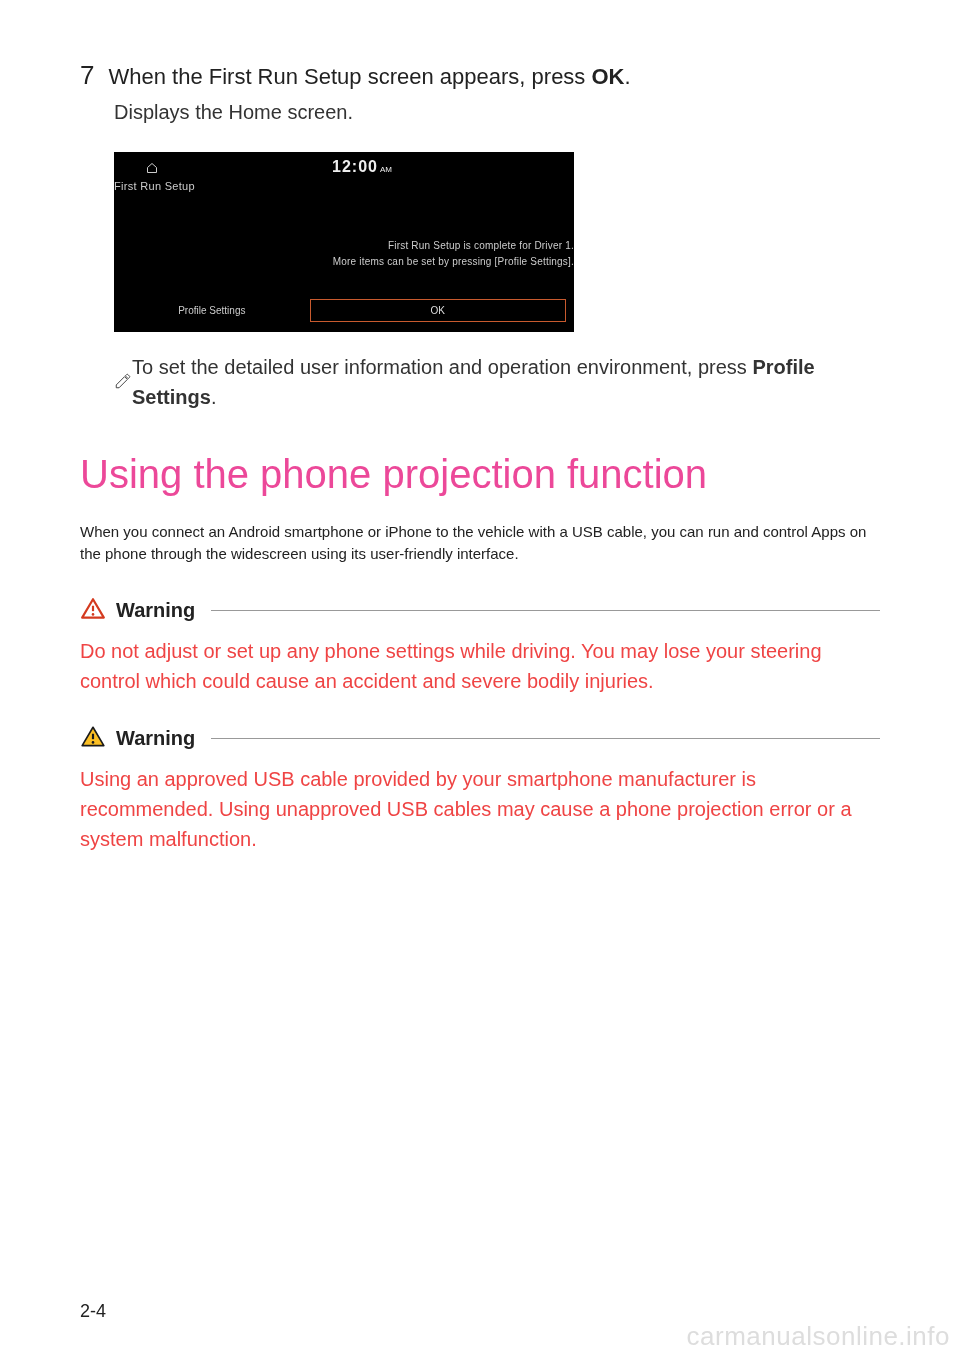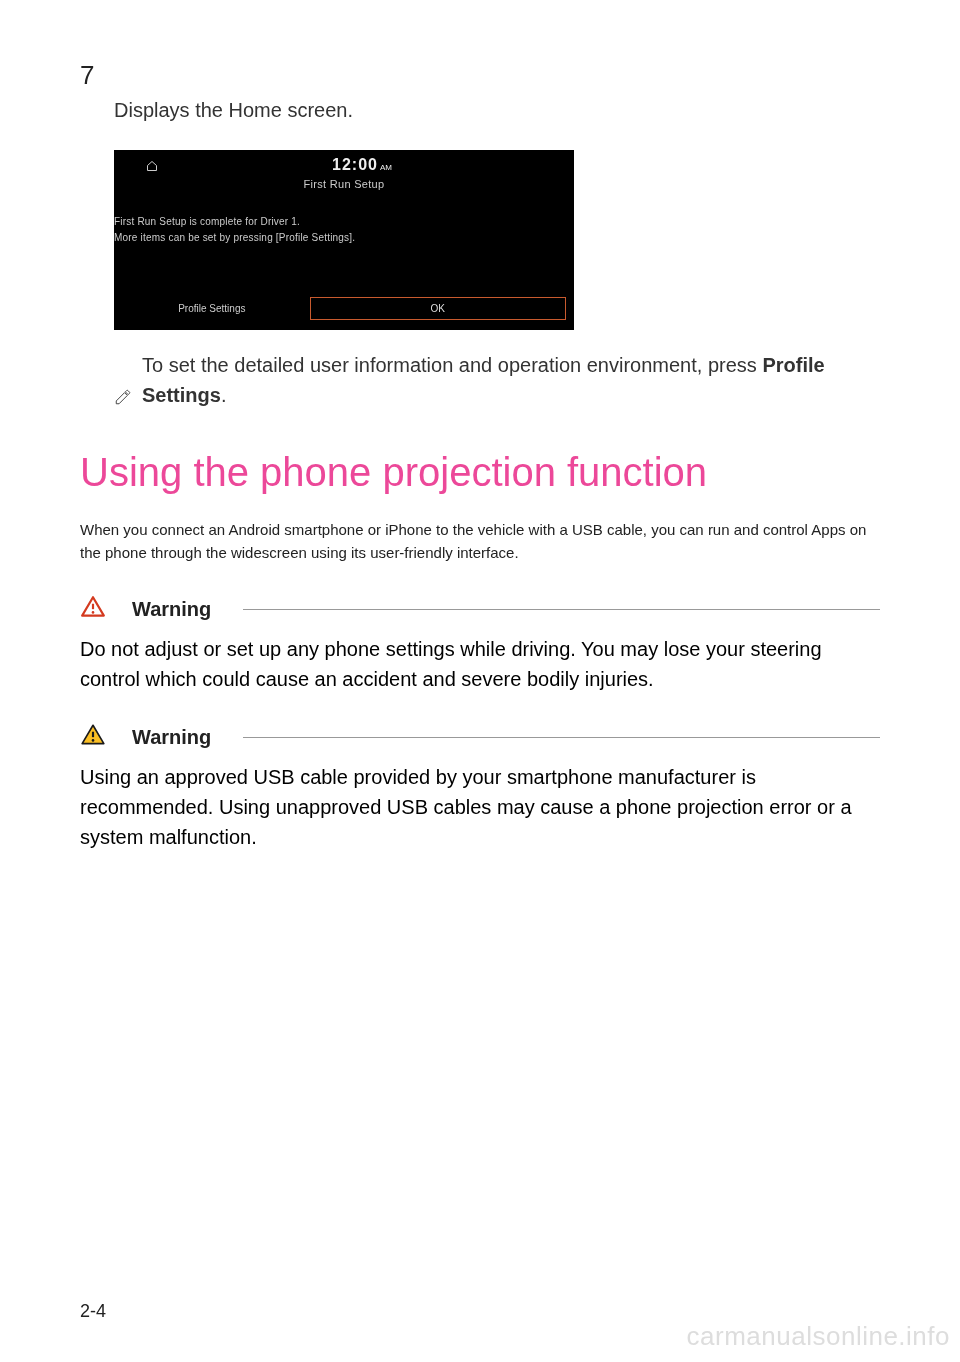--- a/index.html
+++ b/index.html
@@ -66,31 +66,31 @@
       color: #eee;
       margin-left: 36px;
     }
     .sshot-time .ampm {
       font-size: 8px;
       letter-spacing: 0;
       margin-left: 2px;
       font-weight: 400;
     }
     .sshot-title {
-      text-align: center;
+      text-align: left;
       font-size: 11px;
       color: #ccc;
       margin-top: 4px;
       letter-spacing: 0.3px;
     }
     .sshot-body {
-      text-align: left;
+      text-align: right;
       font-size: 10px;
       color: #ccc;
-      margin-top: 24px;
+      margin-top: 46px;
       line-height: 1.6;
       letter-spacing: 0.2px;
     }
     .sshot-buttons {
       position: absolute;
       bottom: 10px;
       left: 0;
       right: 0;
       display: flex;
     }
@@ -105,22 +105,21 @@
       flex: 1.3;
       text-align: center;
       font-size: 10px;
       color: #ddd;
       padding: 5px 0;
       border: 1px solid #c85a2e;
       margin-right: 8px;
     }
     .note-row {
       display: flex;
-      align-items: flex-end;
-      gap: 10px;
+      align-items: center;
       margin-left: 34px;
       margin-bottom: 40px;
     }
     .note-icon {
       margin-top: 3px;
       flex-shrink: 0;
     }
     .note-text {
       font-size: 20px;
       color: #333;
@@ -138,41 +137,41 @@
     }
     .section-intro {
       font-size: 15px;
       color: #222;
       line-height: 1.5;
       margin-bottom: 30px;
     }
     .alert-header {
       display: flex;
       align-items: center;
-      gap: 26px;
+      gap: 10px;
       margin-bottom: 10px;
     }
     .alert-icon {
       flex-shrink: 0;
     }
     .alert-label {
       font-size: 20px;
       font-weight: 700;
       color: #222;
       white-space: nowrap;
     }
     .alert-rule {
       flex: 1;
       height: 1px;
       background: #999;
       margin-left: 6px;
     }
     .alert-body {
       font-size: 20px;
-      color: #000000;
+      color: #ef4444;
       line-height: 1.5;
       margin-bottom: 28px;
     }
     .page-num {
       position: absolute;
       bottom: 40px;
       left: 80px;
       font-size: 18px;
       color: #222;
     }
@@ -184,20 +183,23 @@
       color: #ddd;
       font-family: Arial, sans-serif;
       letter-spacing: 0.5px;
     }
   </style>
 </head>
 <body>
 
 <div class="step-row">
   <span class="step-num">7</span>
+  <span class="step-text">
+    <span>When the First Run Setup screen appears, press </span><b>OK</b><span>.</span>
+  </span>
 </div>
 <div class="step-desc">Displays the Home screen.</div>
 
 <div class="screenshot">
   <span class="sshot-home-icon">
     <svg width="12" height="12" viewBox="0 0 24 24">
         <path d="M3 11 L12 3 L21 11 L21 21 L3 21 Z" fill="none" stroke="#ccc" stroke-width="2"></path>
       </svg>
   </span>
   <div class="sshot-time">

